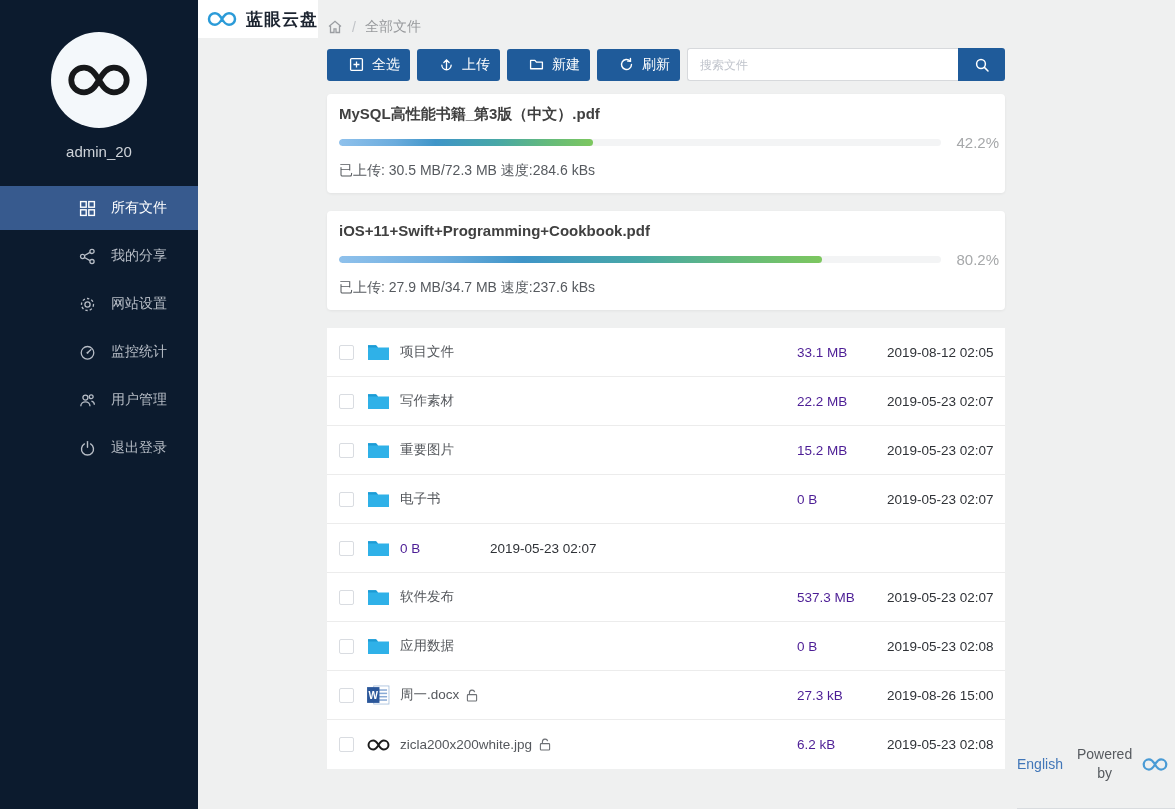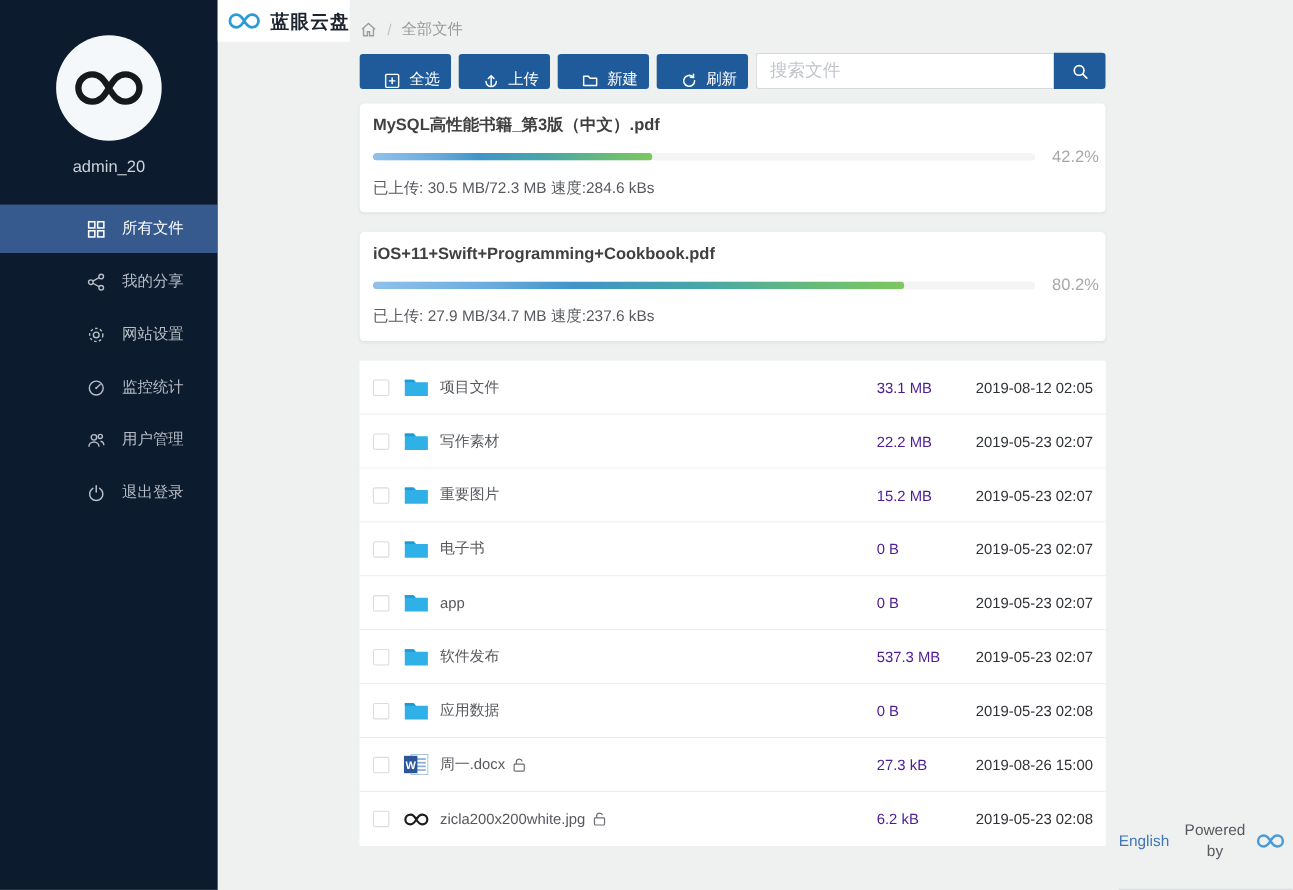--- a/index.html
+++ b/index.html
@@ -27,24 +27,24 @@
   .app-title { font-size:17px; font-weight:bold; color:#1c2430; margin-left:9px; letter-spacing:1px; }
 
   .content { padding:17px 12px 0 9px; }
 
   .breadcrumb { display:flex; align-items:center; height:20px; color:#97999c; font-size:14px; }
   .crumb-home { width:16px; height:16px; color:#9a9da1; display:inline-flex; }
   .crumb-sep { margin:0 9px; color:#c0c3c7; }
   .crumb-cur { color:#97999c; }
 
   .toolbar { display:flex; align-items:center; margin-top:11px; }
-  .tbtn { width:83px; height:32px; margin-right:7px; background:#1f5b9a; border:none; border-radius:3px; color:#fff; font-size:14px; display:flex; align-items:flex-end; justify-content:center; cursor:pointer; font-family:inherit;padding-left:12px; }
+  .tbtn { width:83px; height:32px; margin-right:7px; background:#1f5b9a; border:none; border-radius:3px; color:#fff; font-size:14px; display:flex; align-items:center; justify-content:center; cursor:pointer; font-family:inherit;padding-left:12px; }
   .tbtn svg { width:15px; height:15px; margin-right:8px; }
   .search-box { margin-left:auto; display:flex; }
-  .search-input { width:271px; height:33px; border:1px solid #d7d9dc; border-right:none; border-radius:3px 0 0 3px; padding:0 12px; font-size:16px; color:#333; outline:none; font-family:inherit; }
+  .search-input { width:271px; height:33px; border:1px solid #d7d9dc; border-right:none; border-radius:3px 0 0 3px; padding:0 12px; font-size:12px; color:#333; outline:none; font-family:inherit; }
   .search-input::placeholder { color:#c0c4cc; }
   .search-btn { width:47px; height:33px; background:#1f5b9a; border:none; border-radius:0 3px 3px 0; color:#fff; display:flex; align-items:center; justify-content:center; cursor:pointer; }
   .search-btn svg { width:16px; height:16px; }
 
   .upload-card { background:#fff; border-radius:4px; box-shadow:0 1px 3px rgba(0,0,0,.06); margin-top:13px; padding:12px 6px 8px 12px; height:99px; }
   .upload-card + .upload-card { margin-top:18px; }
   .u-name { font-size:15px; font-weight:bold; color:#404040; line-height:16px; white-space:nowrap; overflow:hidden; }
   .u-progress-row { display:flex; align-items:center; margin-top:12px;justify-content:flex-end; }
   .u-track { flex:1; height:7px; background:#f3f4f5; border-radius:4px; overflow:hidden; }
   .u-fill { height:7px; border-radius:4px; background:linear-gradient(90deg,#8fc1ec 0%,#6bacdd 22%,#3f95c8 38%,#47a7a7 62%,#64ba7c 82%,#7dc75f 100%); }
@@ -291,23 +291,20 @@
           <span class="f-date">2019-05-23 02:07</span>
         </div>
         <div class="file-row">
           <span class="checkbox"></span>
           <span class="f-ico">
             <svg viewBox="0 0 23 20">
               <path d="M1 3.2h8l2 2.3h11v12.5H1z" fill="#2fb1e8"></path>
               <path d="M1 3.2h8l2 2.3H1z" fill="#1d9bd4"></path>
             </svg>
           </span>
-          <span class="f-name">
-            <span>app</span>
-          </span>
           <span class="f-size">0 B</span>
           <span class="f-date">2019-05-23 02:07</span>
         </div>
         <div class="file-row">
           <span class="checkbox"></span>
           <span class="f-ico">
             <svg viewBox="0 0 23 20">
               <path d="M1 3.2h8l2 2.3h11v12.5H1z" fill="#2fb1e8"></path>
               <path d="M1 3.2h8l2 2.3H1z" fill="#1d9bd4"></path>
             </svg>

